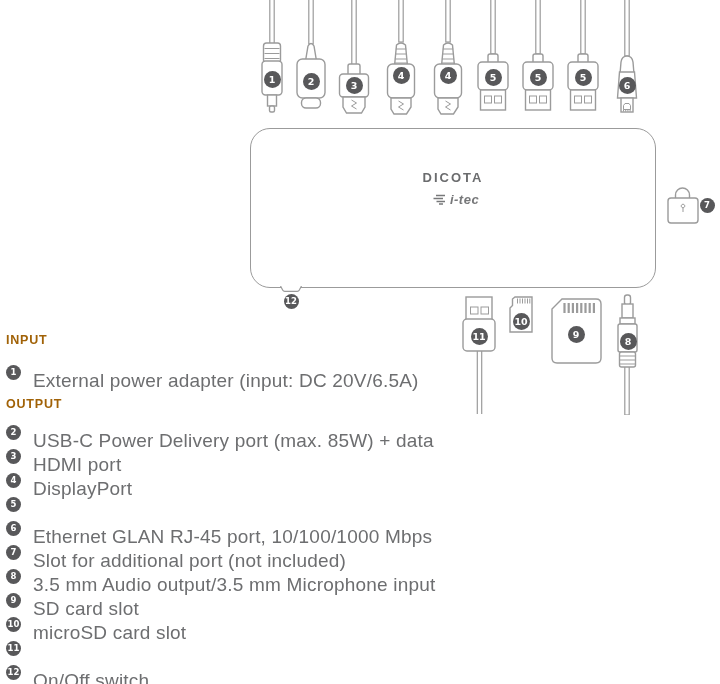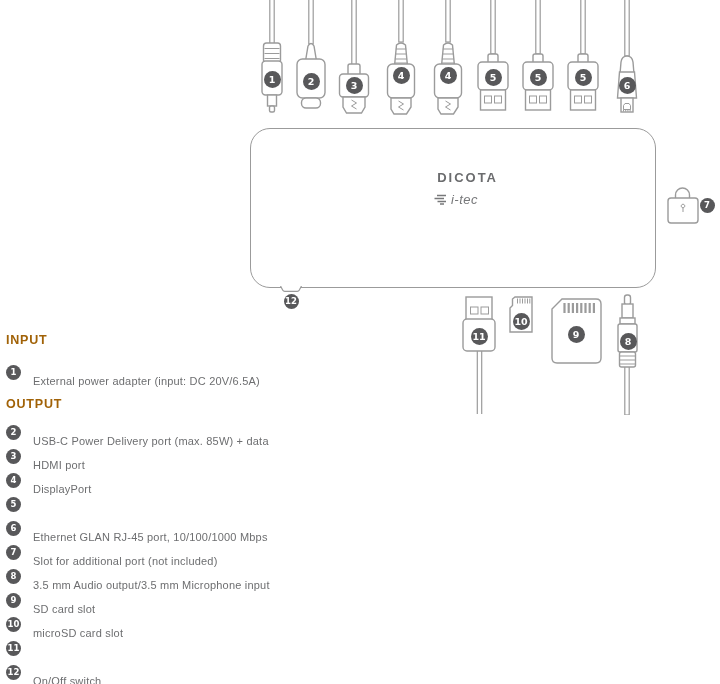--- a/index.html
+++ b/index.html
@@ -5,38 +5,38 @@
   html,body{margin:0;padding:0;background:#fff;}
   .stage{position:relative;width:720px;height:684px;background:#fff;overflow:hidden;
          font-family:"Liberation Sans",sans-serif;}
   .abs{position:absolute;}
   svg .ln{fill:#ffffff;stroke:#9b9b9b;stroke-width:1.4;}
   svg .cable{fill:#ffffff;stroke:#9b9b9b;stroke-width:1.2;}
   svg .thin{fill:none;stroke:#9b9b9b;stroke-width:1;}
   svg .thin2{fill:none;stroke:#9b9b9b;stroke-width:2.2;}
   .dock{position:absolute;left:250px;top:128px;width:406px;height:160px;
         border:1.5px solid #9b9b9b;border-radius:20px;box-sizing:border-box;background:#fff;}
-  .brand{position:absolute;left:408px;top:170px;width:90px;text-align:right;
+  .brand{position:absolute;left:408px;top:170px;width:90px;text-align:center;
          font-size:13px;font-weight:bold;letter-spacing:2px;color:#6b6c6e;}
   .subbrand{position:absolute;left:420px;top:192px;width:70px;display:flex;align-items:center;
             justify-content:center;gap:3px;color:#77787a;}
-  .subbrand .t{font-size:13px;font-style:italic;font-weight:normal;letter-spacing:0.5px;}
+  .subbrand .t{font-size:13px;font-style:italic;font-weight:bold;letter-spacing:0.5px;}
   .badge{position:absolute;background:#58585a;color:#fff;border-radius:50%;
          display:flex;align-items:center;justify-content:center;font-weight:bold;
          font-family:"DejaVu Sans",sans-serif;z-index:5;}
   .b17{width:17px;height:17px;font-size:9.5px;}
   .b15{width:15px;height:15px;font-size:8.5px;}
   .legend{position:absolute;left:6px;top:332px;width:420px;color:#6d6e70;}
   .lg-head{height:16px;line-height:16px;font-size:12.5px;font-weight:bold;
            letter-spacing:0.8px;color:#a16207;}
   .lg-row{display:flex;align-items:center;height:24px;gap:12px;}
   .lg-badge{flex:0 0 15px;width:15px;height:15px;background:#58585a;color:#fff;
             border-radius:50%;display:flex;align-items:center;justify-content:center;
             font-weight:bold;font-size:8.5px;font-family:"DejaVu Sans",sans-serif;}
-  .lg-text{font-size:11px;letter-spacing:0.2px;white-space:nowrap;margin-top:17px;}
+  .lg-text{font-size:19px;letter-spacing:0.2px;white-space:nowrap;margin-top:17px;}
   .mt12{margin-top:12px;} .mt8{margin-top:8px;}
 </style>
 </head>
 <body>
 
 <div class="stage">
 
   <svg class="abs" style="left:250px;top:0" width="44" height="115">
     <rect class="cable" x="19.8" y="-2" width="4.4" height="47"></rect>
     <rect class="ln" x="13.5" y="43" width="17" height="20" rx="3"></rect>

